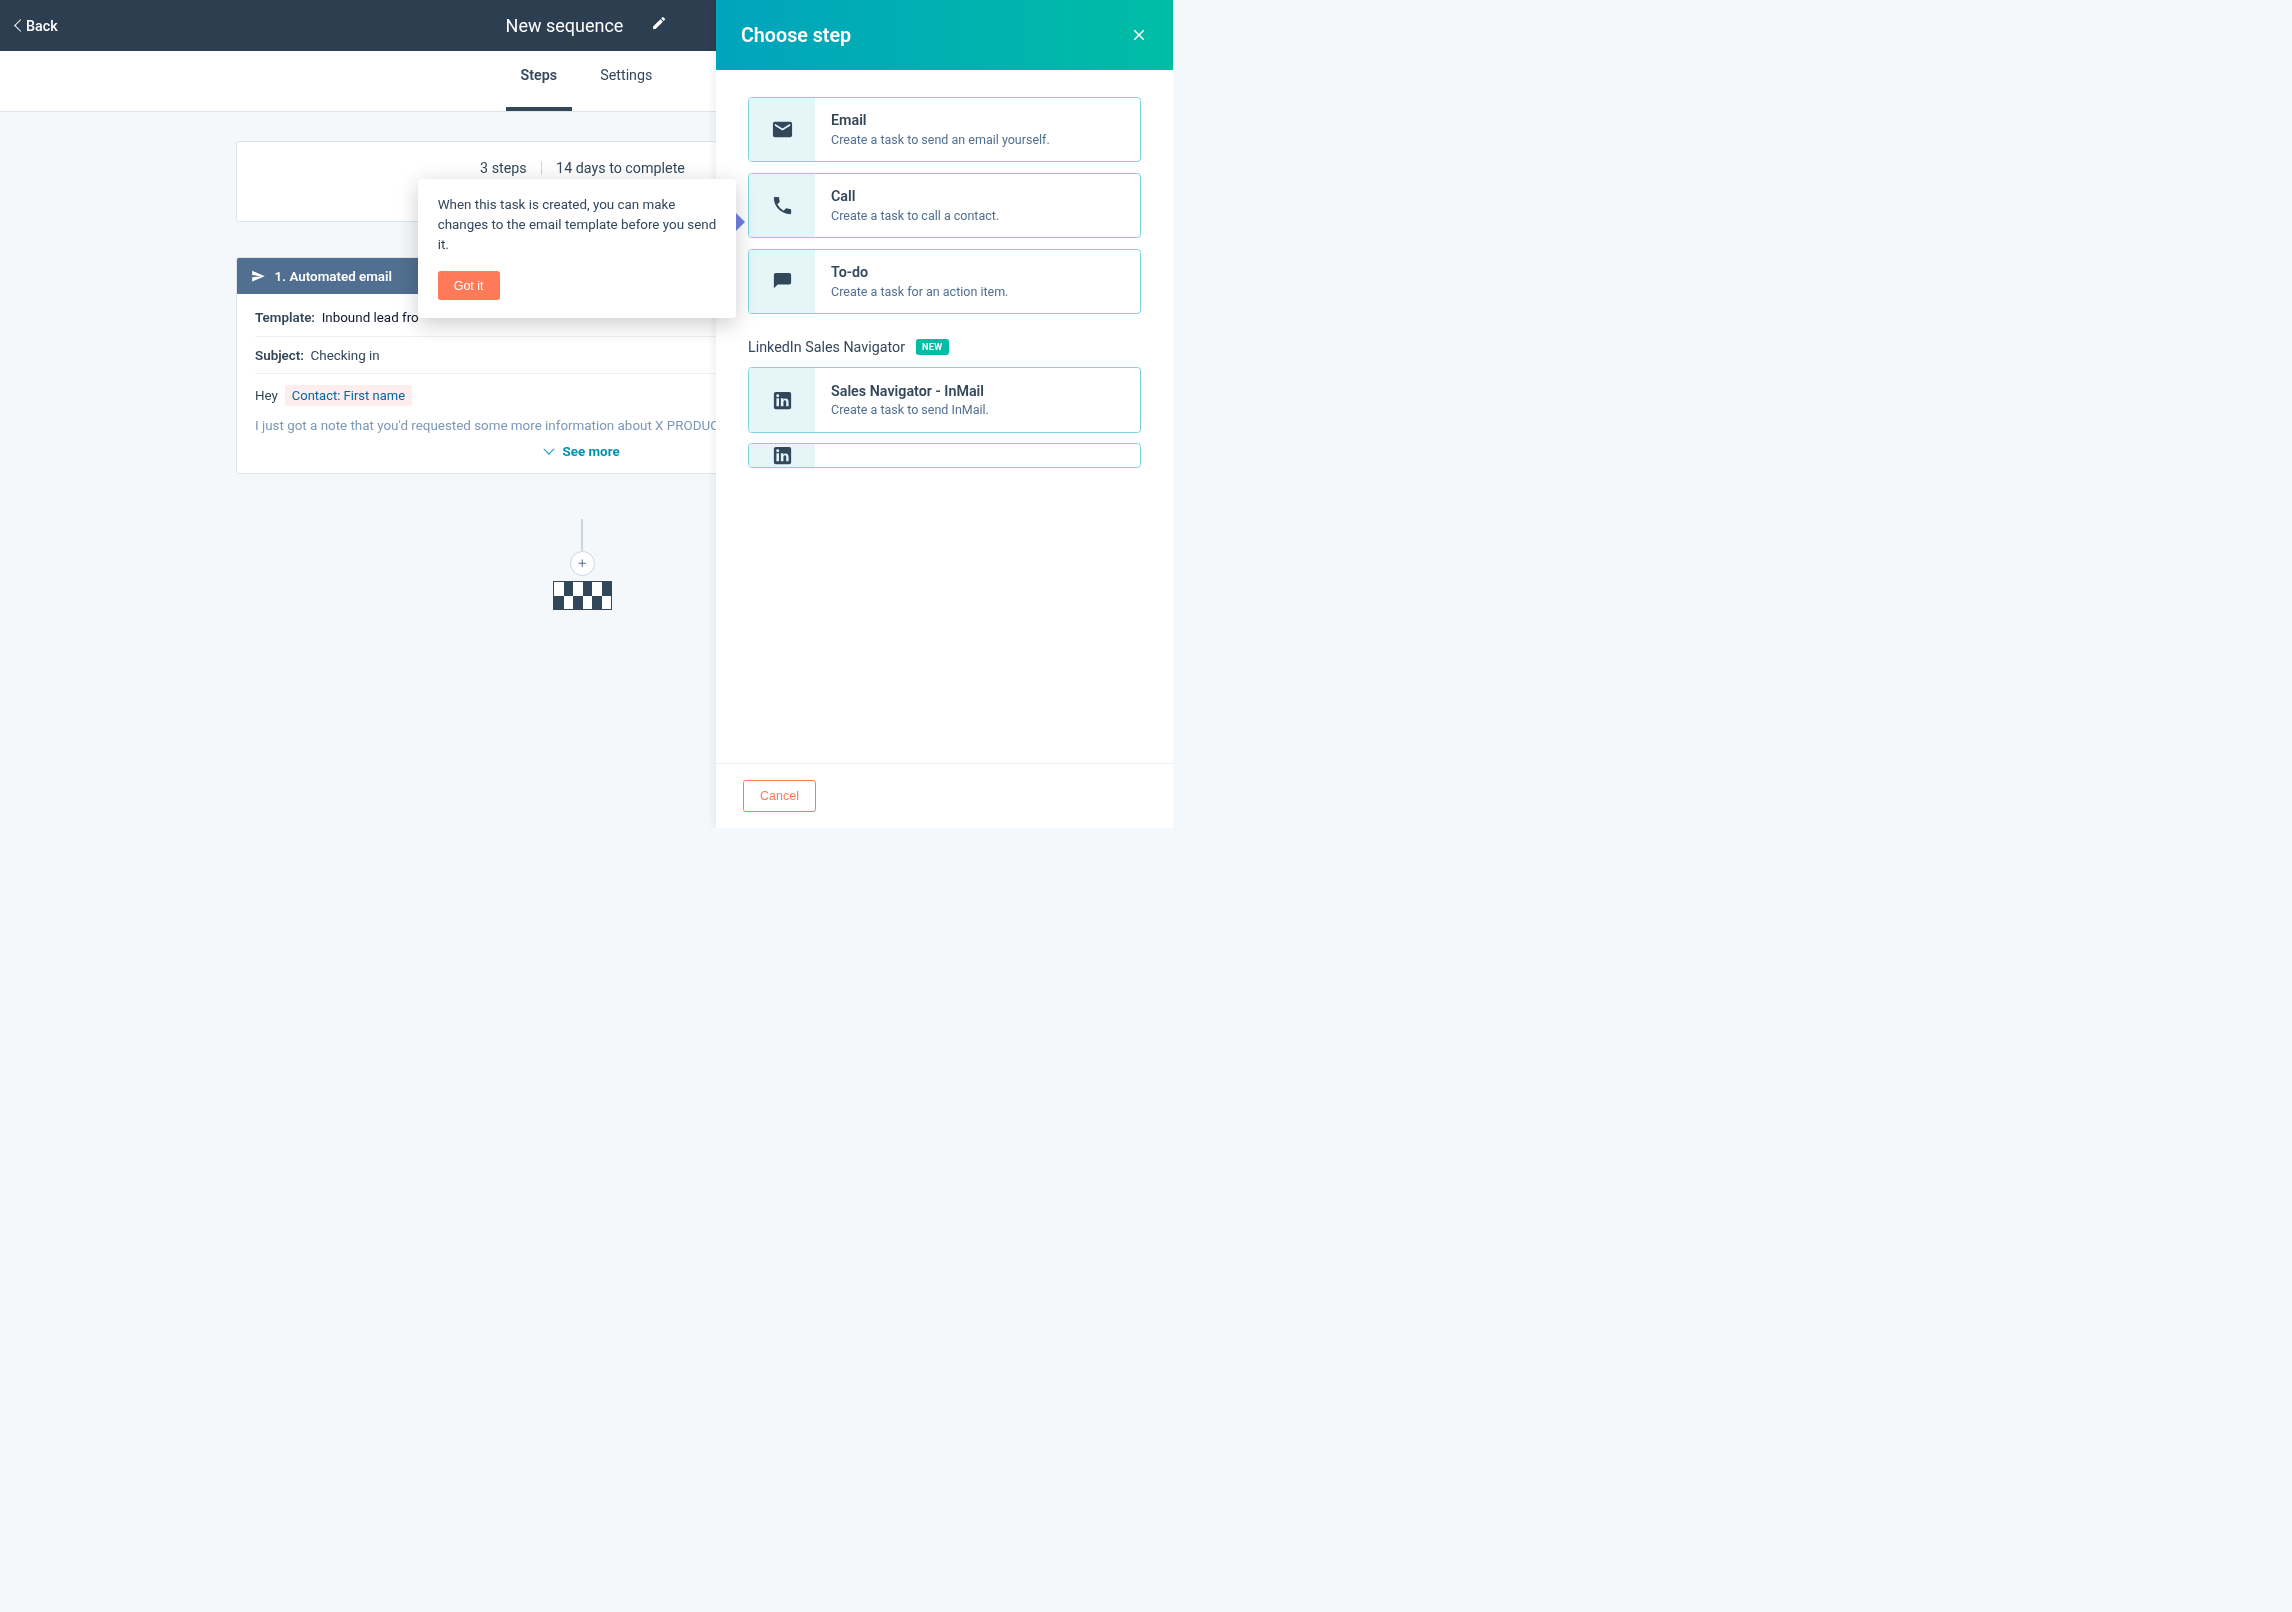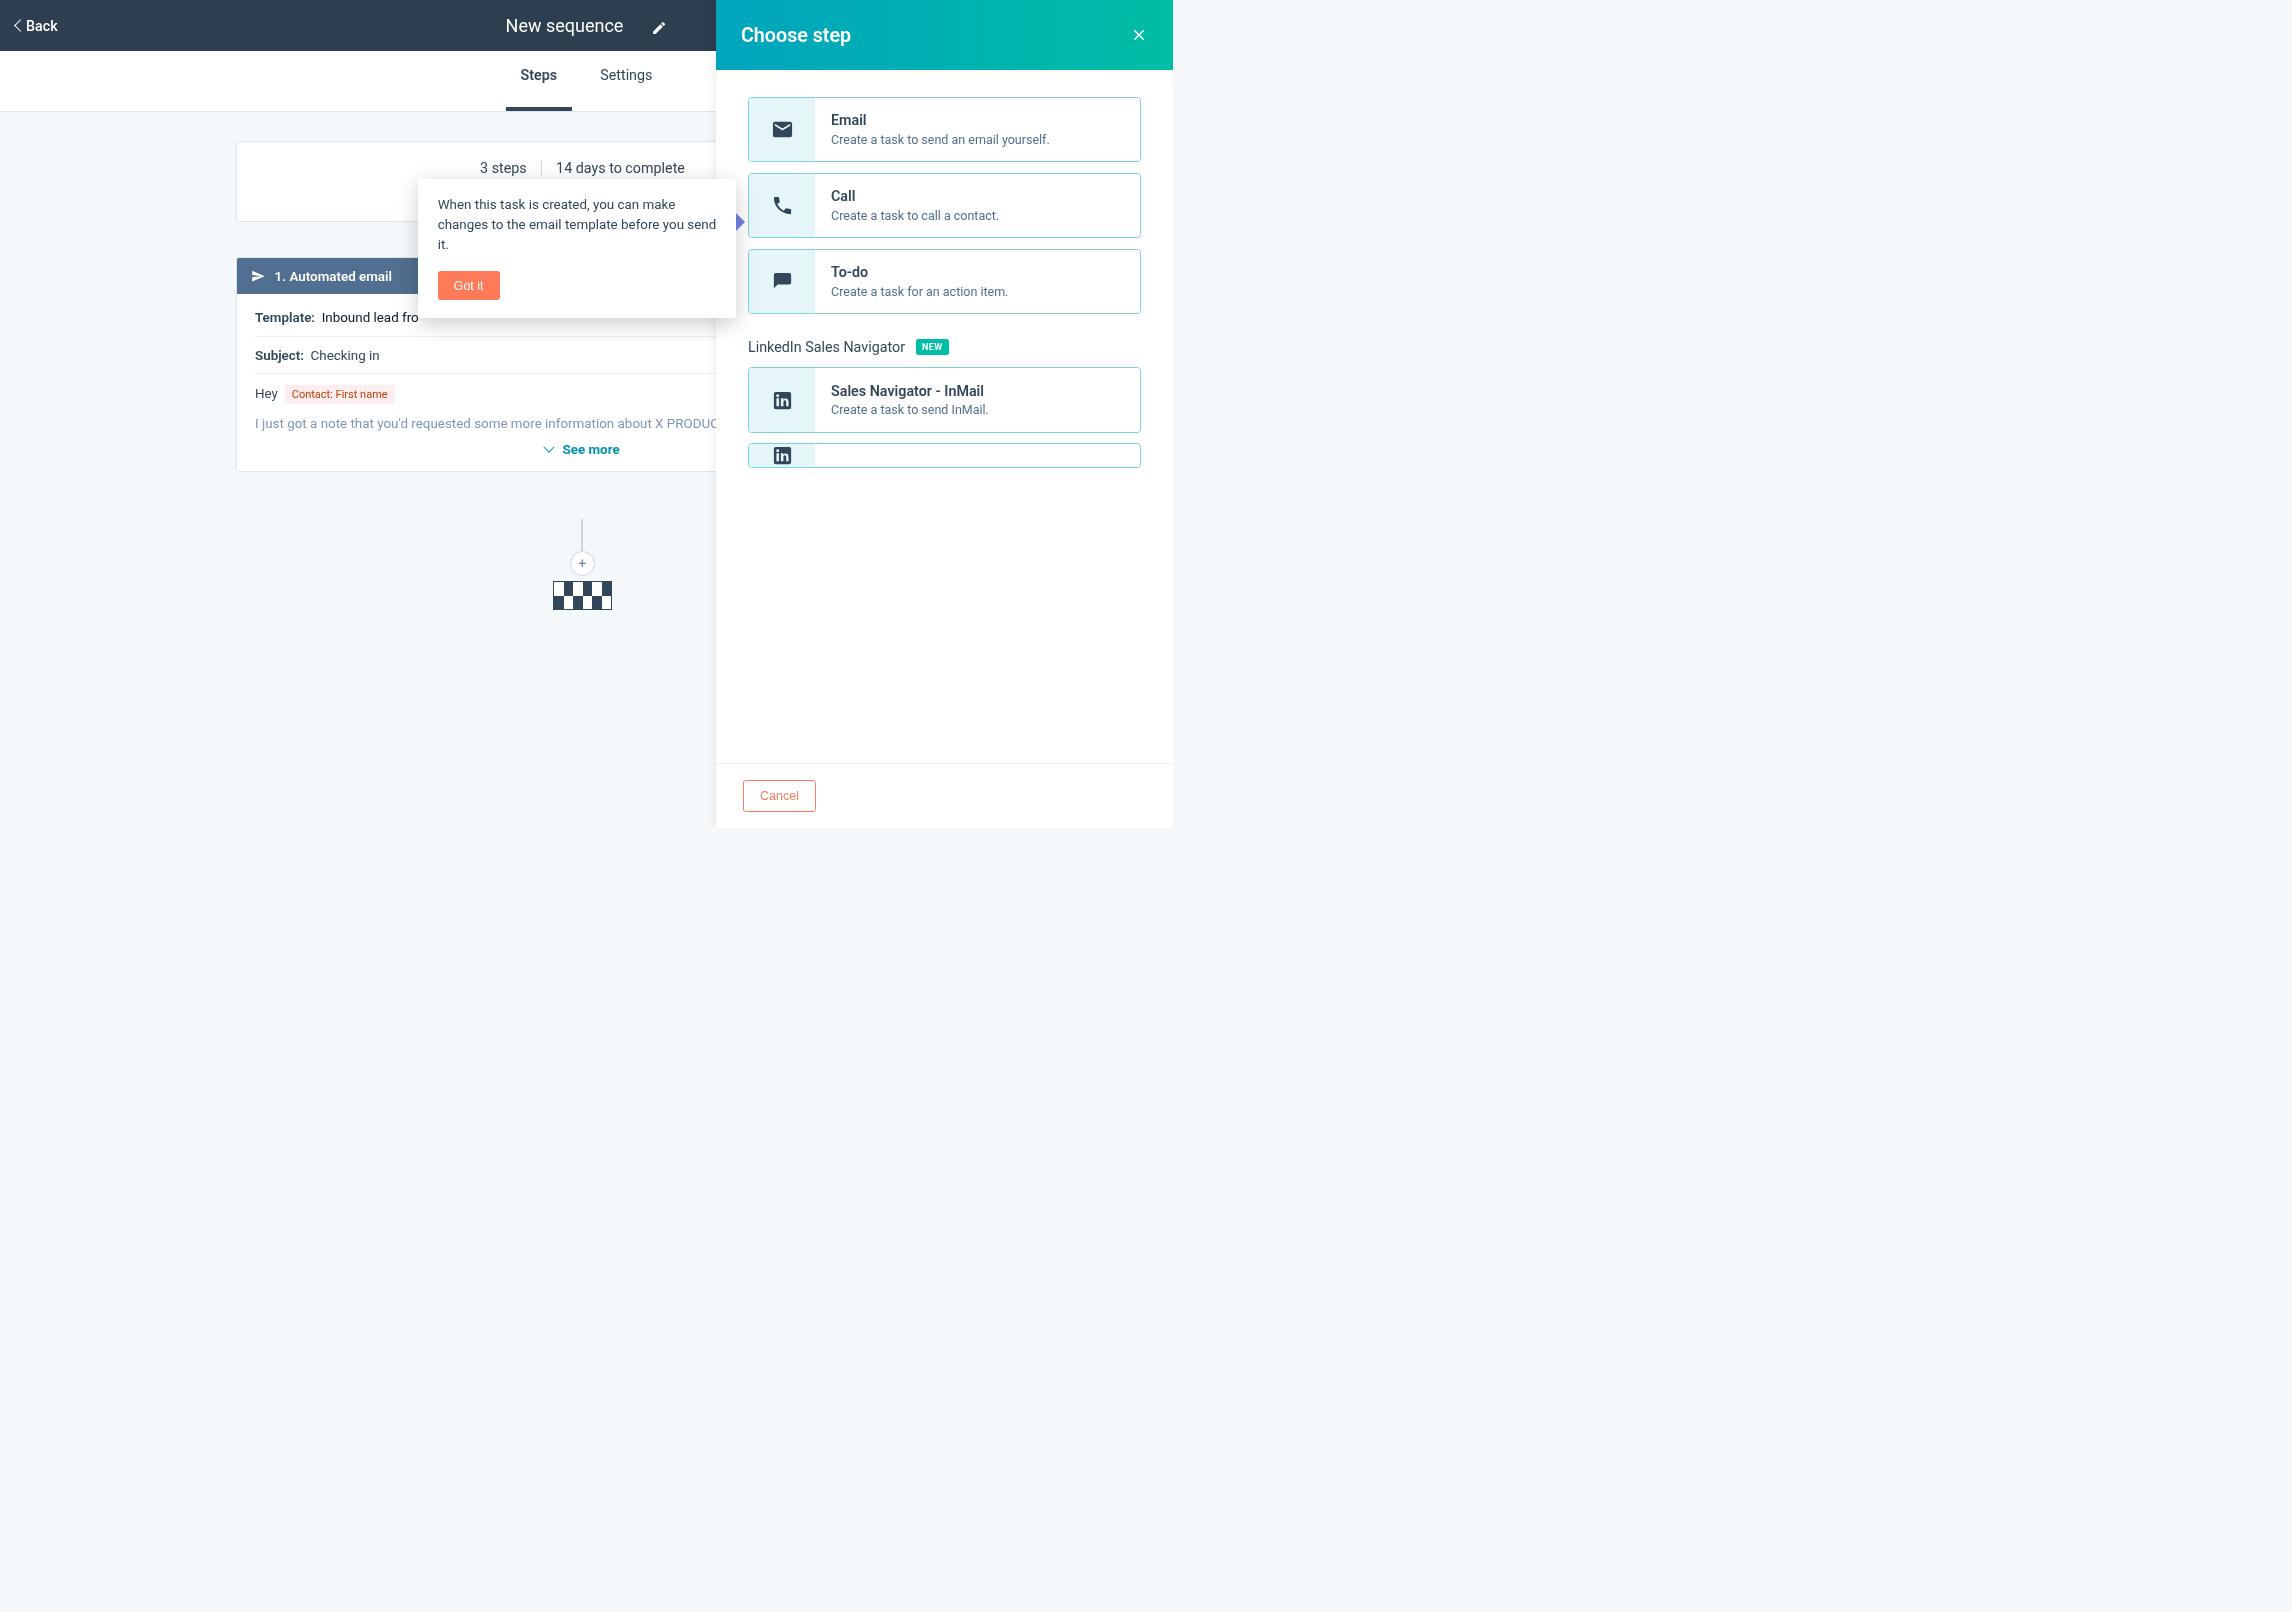--- a/index.html
+++ b/index.html
@@ -3,21 +3,21 @@
 <meta charset="utf-8">
 <style>
   * { box-sizing: border-box; margin: 0; padding: 0; }
   html, body { width: 100%; height: 100%; font-family: -apple-system, BlinkMacSystemFont, "Segoe UI", Roboto, Helvetica, Arial, sans-serif; background: #f5f8fa; color: #33475b; }
   .app { width: 1173px; height: 828px; position: relative; overflow: hidden; background: #f5f8fa; }
 
   
   .topbar { position: absolute; left: 0; top: 0; width: 100%; height: 51px; background: #2d3e50; display: flex; align-items: center; color: #fff; }
   .back { display: flex; align-items: center; gap: 1px; padding: 0 16px; cursor: pointer; font-size: 14.3px; font-weight: 500; }
   .back-chevron { width: 9px; height: 9px; border-left: 1.8px solid #fff; border-bottom: 1.8px solid #fff; transform: rotate(45deg); }
-  .title-wrap { position: absolute; left: 50%; transform: translateX(-50%); display: flex; align-items: flex-end; gap: 28px; }
+  .title-wrap { position: absolute; left: 50%; transform: translateX(-50%); display: flex; align-items: flex-start; gap: 28px; }
   .title { font-size: 18px; font-weight: 400; color: #fff; }
   .pencil { width: 16px; height: 16px; fill: #fff; cursor: pointer; }
 
   
   .tabsbar { position: absolute; left: 0; top: 51px; width: 100%; height: 61px; background: #fff; border-bottom: 0.9px solid #dfe3eb; display: flex; justify-content: center; }
   .tab { padding: 16px 21.5px; font-size: 14.3px; color: #33475b; cursor: pointer; position: relative; }
   .tab.active { color: #33475b; font-weight: 600; }
   .tab.active::after { content: ""; position: absolute; left: 7.2px; right: 7.2px; bottom: 0; height: 3.6px; background: #33475b; }
 
   
@@ -32,21 +32,21 @@
   
   .stepcard { position: absolute; left: 236px; top: 145px; width: 693px; border: 0.9px solid #dfe3eb; border-radius: 2.7px; overflow: hidden; background: #fff; }
   .stepcard-header { background: #516f90; color: #fff; display: flex; align-items: center; gap: 9px; padding: 10.7px 14.3px; font-size: 13.4px; font-weight: 600; }
   .plane-sm { width: 14.3px; height: 14.3px; fill: #fff; }
   .stepcard-body { padding: 16px 18px 0 18px; }
   .row { padding: 10.7px 0; border-bottom: 0.9px solid #eaf0f6; font-size: 13.4px; }
   .row:first-child { padding-top: 0; }
   .row:last-of-type { border-bottom: none; }
   .label { font-weight: 600; }
   .link { color: #0f172a; }
-  .token { display: inline-block; background: #fdedee; color: #c2410c; padding: 2.7px 7.2px; border-radius: 1.8px; font-size: 11px; }
+  .token { display: inline-block; background: #fdedee; color: #0369a1; padding: 2.7px 7.2px; border-radius: 1.8px; font-size: 13px; }
   .body-text { margin-top: 9px; color: #7c98b6; font-size: 13.4px; line-height: 1.6; max-height: 43px; overflow: hidden; }
   .seemore-bar { text-align: center; padding: 12.5px 0 14.3px; background: linear-gradient(to bottom, rgba(255,255,255,0), #fff 30%); margin-top: -16px; position: relative; }
   .seemore { color: #0091ae; font-weight: 700; font-size: 13.4px; cursor: pointer; }
   .seemore::before { content: ""; display: inline-block; width: 7.2px; height: 7.2px; border-left: 1.8px solid #0091ae; border-bottom: 1.8px solid #0091ae; transform: rotate(-45deg); margin-right: 9px; position: relative; top: -2.7px; }
 
   
   .connector { position: absolute; left: 581px; top: 407px; width: 1.8px; height: 32px; background: #cbd6e2; }
   .add-btn { position: absolute; left: 570px; top: 439px; width: 25px; height: 25px; border-radius: 50%; background: #fff; border: 0.9px solid #cbd6e2; display: flex; align-items: center; justify-content: center; cursor: pointer; }
   .add-btn svg { width: 12.5px; height: 12.5px; fill: #516f90; }
   .flag { position: absolute; left: 553px; top: 469px; width: 59px; height: 29px; display: grid; grid-template-columns: repeat(6, 1fr); grid-template-rows: repeat(2, 1fr); border: 1.8px solid #33475b; }

